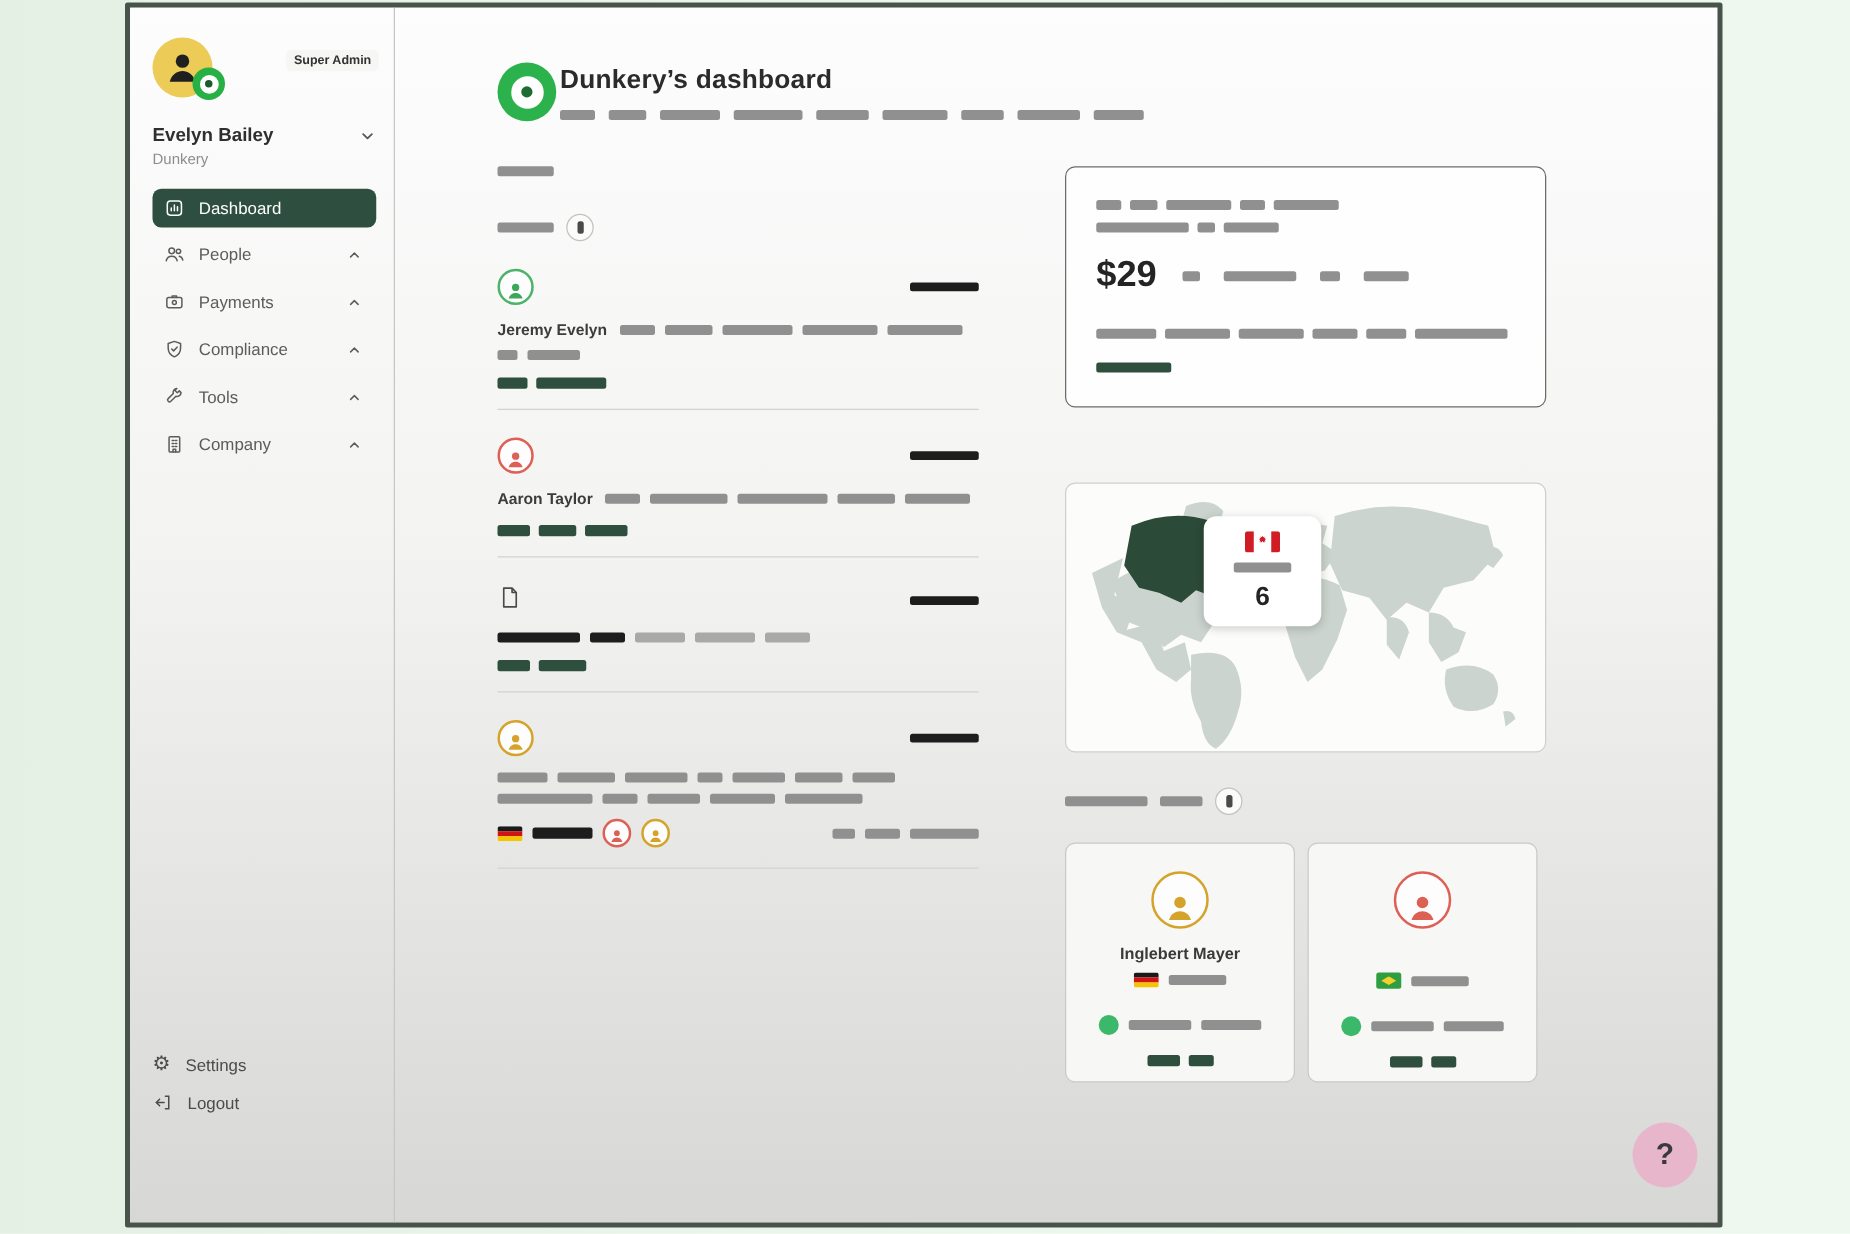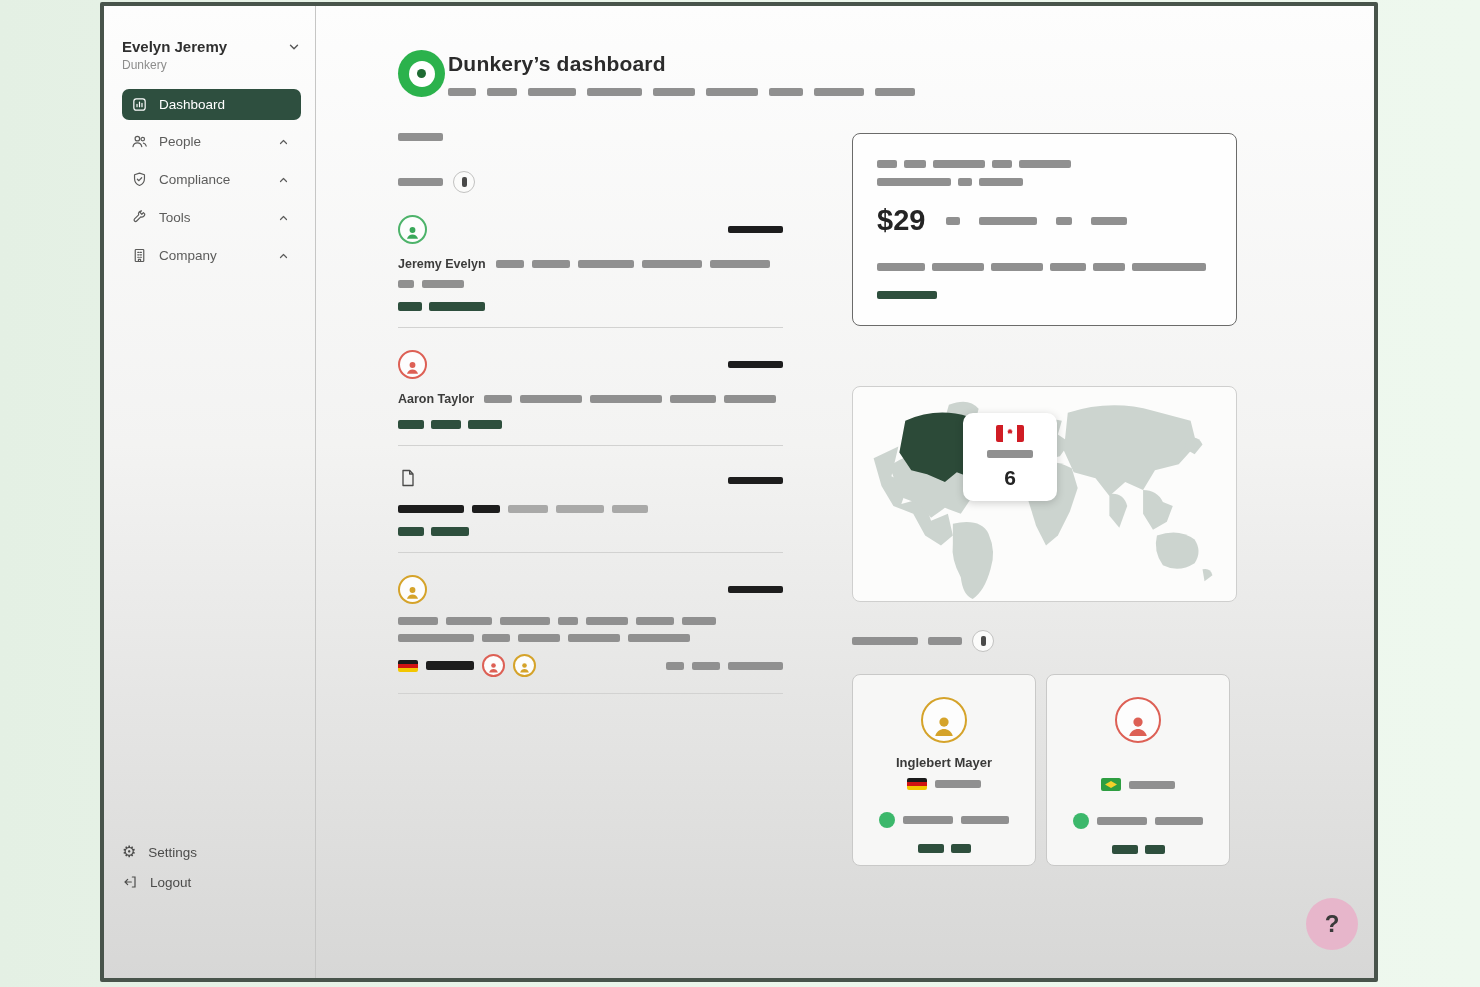--- a/index.html
+++ b/index.html
@@ -172,22 +172,36 @@
     background:#e7b6cb; border:none; font-family:"Liberation Sans", sans-serif;
     font-size:24px; font-weight:800; color:#3a3a3a; cursor:pointer;
   }
 </style>
 </head>
 <body>
 
 <div class="window">
 
   <aside class="sidebar">
+    <div class="profile">
+      <div class="avatar-big">
+        <svg viewBox="0 0 24 24" fill="currentColor">
+          <circle cx="12" cy="8.4" r="3.8"></circle>
+            <path d="M4.8 20c.9-4 4.2-6 7.2-6s6.3 2 7.2 6z"></path>
+        </svg>
+        <span class="org-badge">
+          <span class="ring">
+              <span class="dot"></span>
+            </span>
+        </span>
+      </div>
+      <span class="role-badge">Super Admin</span>
+    </div>
     <div class="name-row">
-      <span class="user-name">Evelyn Jeremy</span>
+      <span class="user-name">Evelyn Bailey</span>
       <svg class="chev" viewBox="0 0 20 20">
           <path d="M5 7.5l5 5 5-5"></path>
         </svg>
     </div>
     <div class="company-name">Dunkery</div>
 
 
     <nav class="nav">
       <div class="nav-item active">
         <svg viewBox="0 0 24 24">
@@ -197,20 +211,31 @@
         <span class="nav-label">Dashboard</span>
       </div>
       <div class="nav-item">
         <svg viewBox="0 0 24 24">
           <circle cx="9" cy="8" r="3.2"></circle>
             <path d="M2.8 19.2c.8-3.5 3.6-5.2 6.2-5.2s5.4 1.7 6.2 5.2"></path>
           <circle cx="16.6" cy="8.6" r="2.5"></circle>
             <path d="M17.6 14.2c2.1.5 3.4 1.9 3.9 4.2"></path>
         </svg>
         <span class="nav-label">People</span>
+        <svg class="chev nav-chev" viewBox="0 0 20 20">
+            <path d="M5 12.5l5-5 5 5"></path>
+          </svg>
+      </div>
+      <div class="nav-item">
+        <svg viewBox="0 0 24 24">
+          <rect x="3.5" y="7" width="17" height="11.5" rx="2"></rect>
+            <circle cx="12" cy="12.7" r="2.2"></circle>
+            <path d="M9.5 7V5.5h5V7"></path>
+        </svg>
+        <span class="nav-label">Payments</span>
         <svg class="chev nav-chev" viewBox="0 0 20 20">
             <path d="M5 12.5l5-5 5 5"></path>
           </svg>
       </div>
       <div class="nav-item">
         <svg viewBox="0 0 24 24">
           <path d="M12 3l7 2.3v5.2c0 4.8-2.9 8.3-7 10-4.1-1.7-7-5.2-7-10V5.3z"></path>
             <path d="M9 11.6l2.1 2.1 4-4.2"></path>
         </svg>
         <span class="nav-label">Compliance</span>

